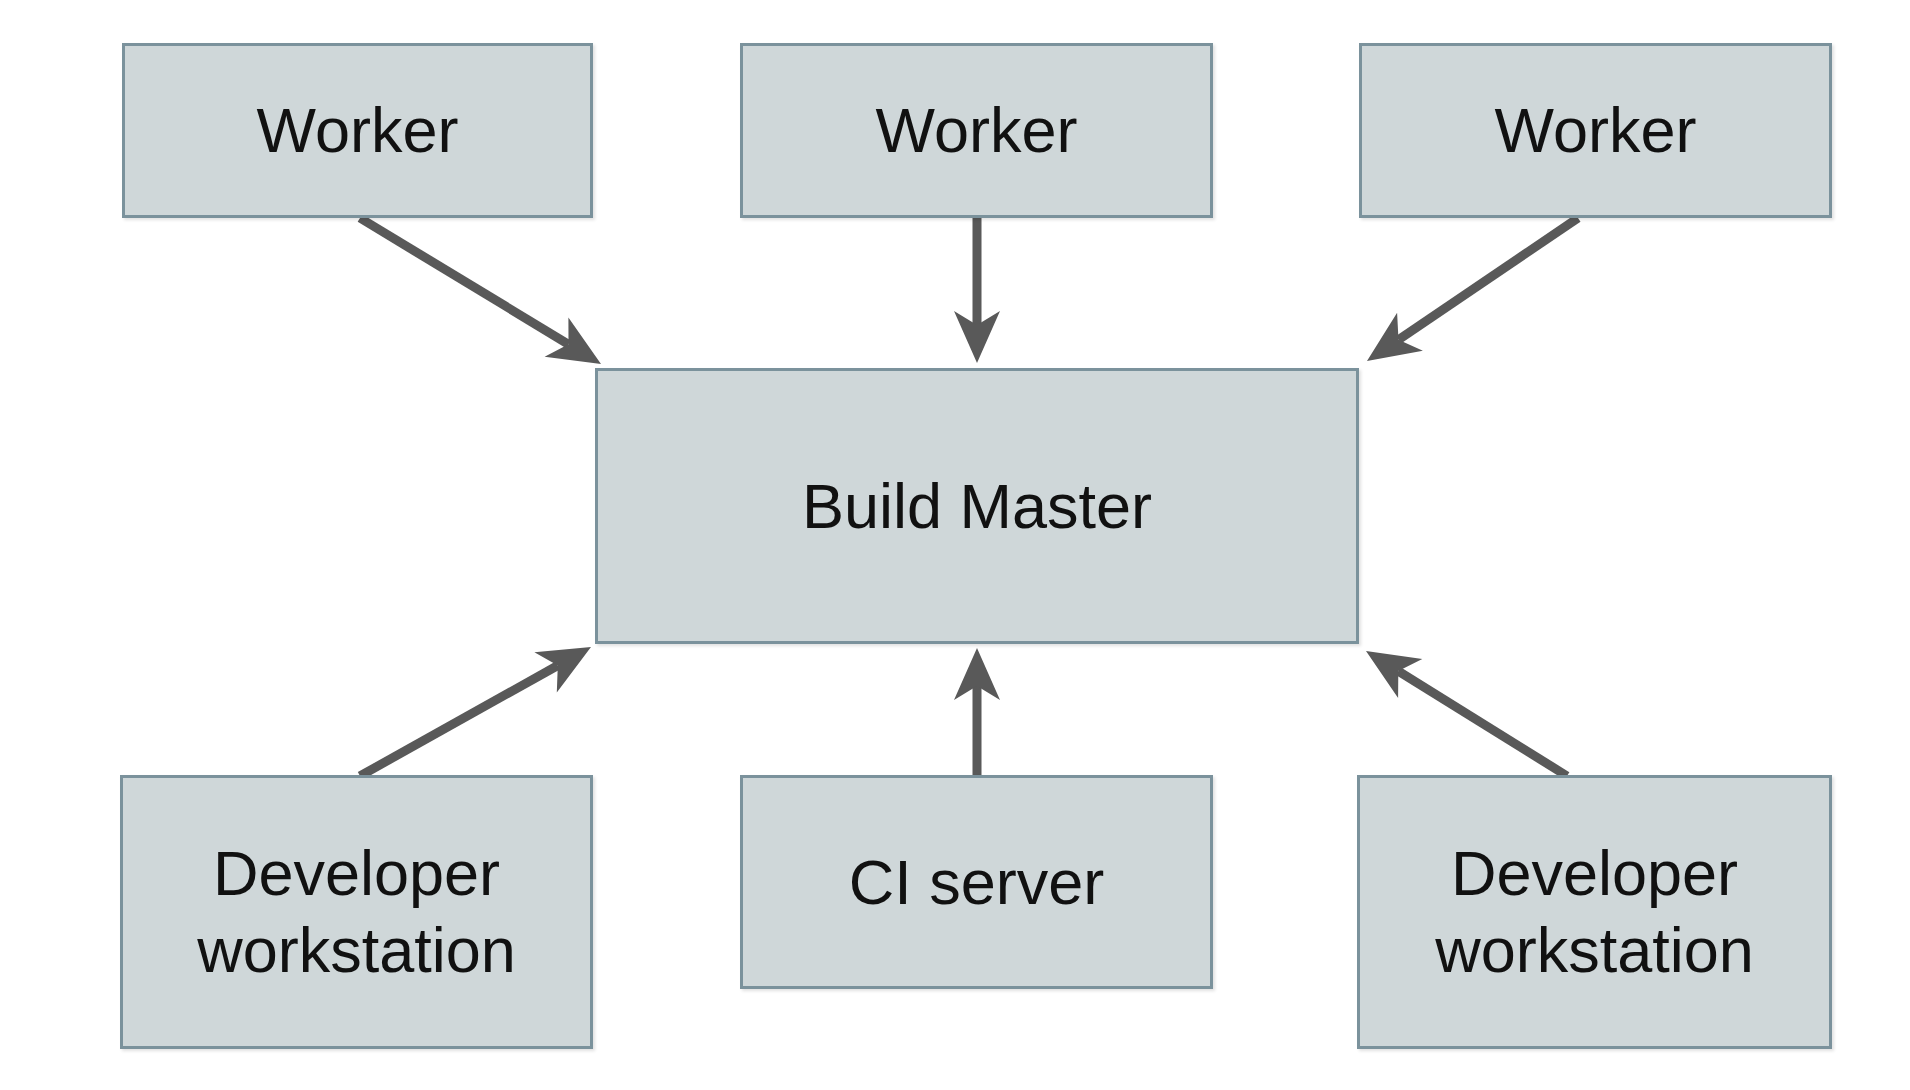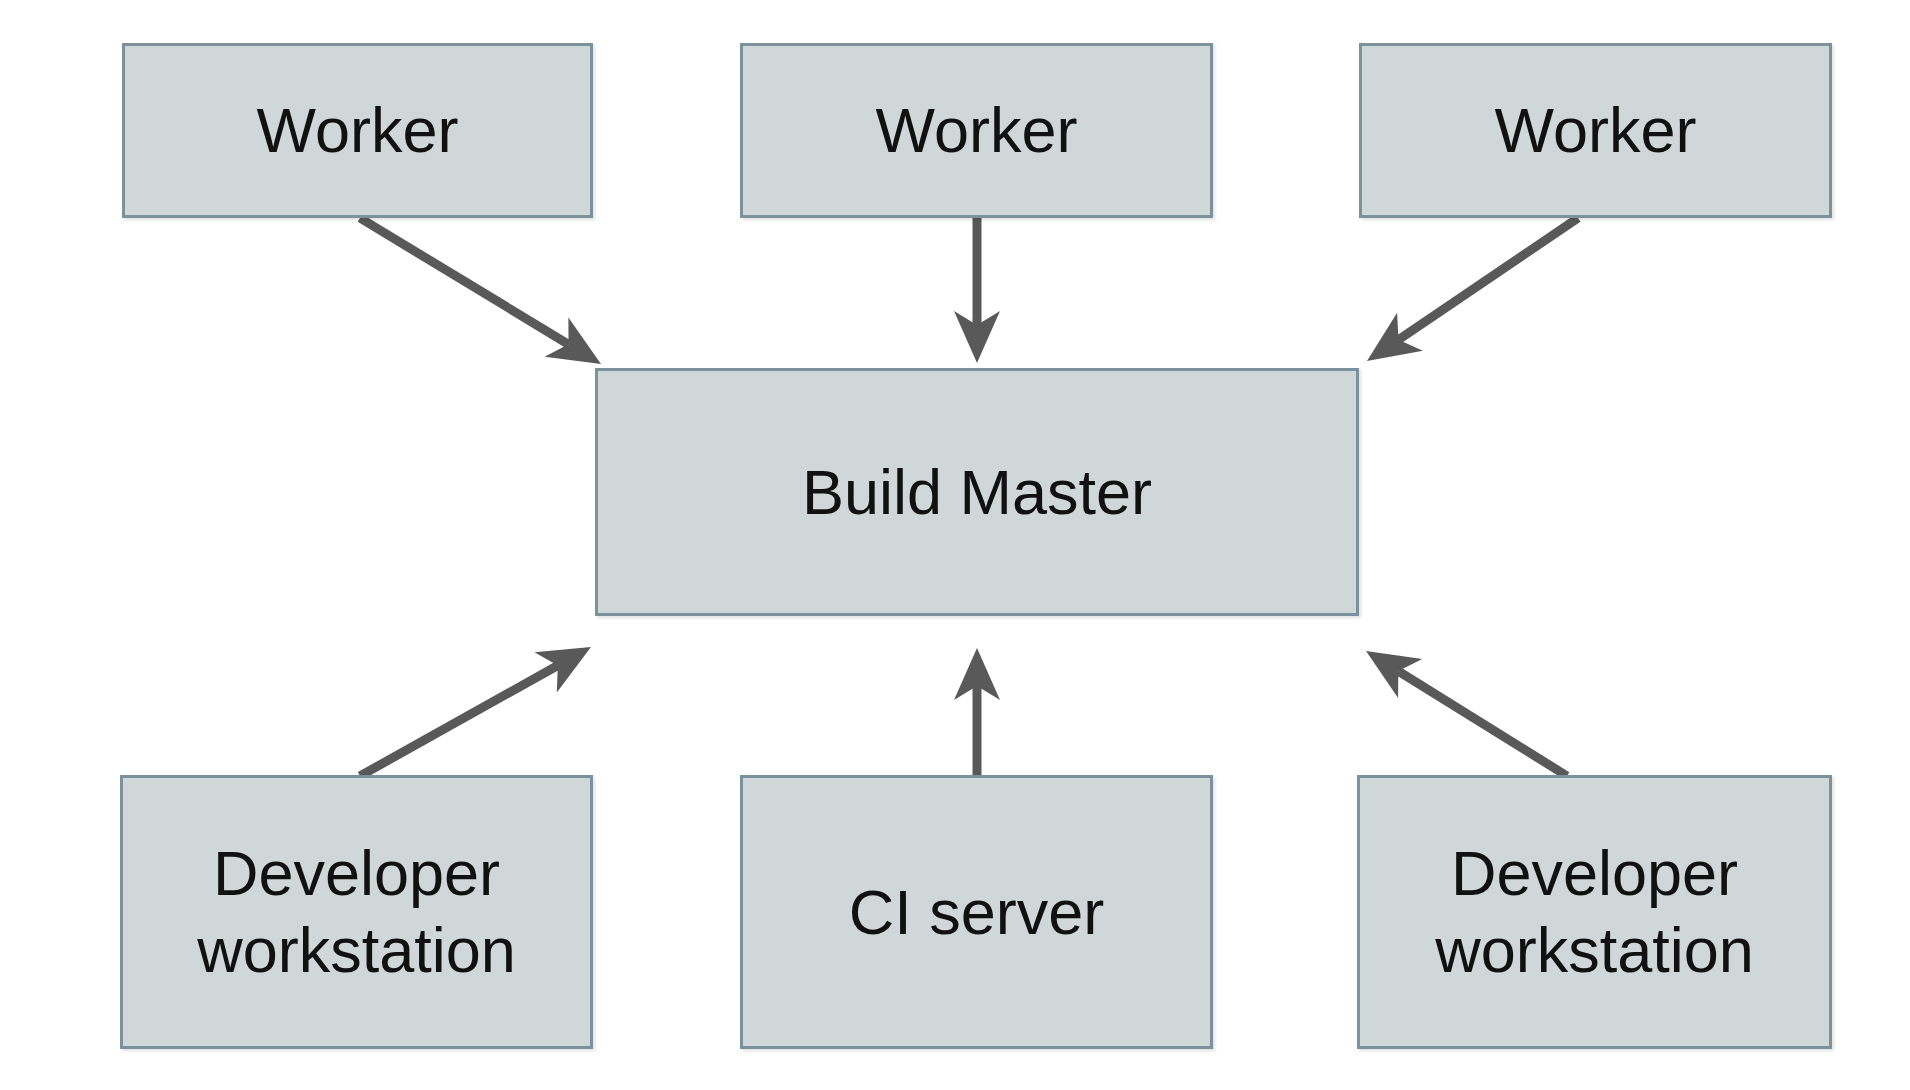--- a/index.html
+++ b/index.html
@@ -28,24 +28,24 @@
     color:var(--text);
     font-size:63px;
     line-height:1.22;
     padding:0 30px;
   }
   
   .n-worker-1{left:122px;top:43px;width:471px;height:175px;}
   .n-worker-2{left:740px;top:43px;width:473px;height:175px;}
   .n-worker-3{left:1359px;top:43px;width:473px;height:175px;}
   
-  .n-build-master{left:595px;top:368px;width:764px;height:248px;}
+  .n-build-master{left:595px;top:368px;width:764px;height:276px;}
   
   .n-dev-ws-left{left:120px;top:775px;width:473px;height:274px;}
-  .n-ci-server{left:740px;top:775px;width:473px;height:274px;}
+  .n-ci-server{left:740px;top:775px;width:473px;height:214px;}
   .n-dev-ws-right{left:1357px;top:775px;width:475px;height:274px;}
 
   #edges{position:absolute;left:0;top:0;width:1910px;height:1090px;}
   #edges line{stroke:var(--arrow);stroke-width:9;}
   #edges path{fill:var(--arrow);stroke:none;}
 </style>
 </head>
 <body>
 
 <div id="stage">

